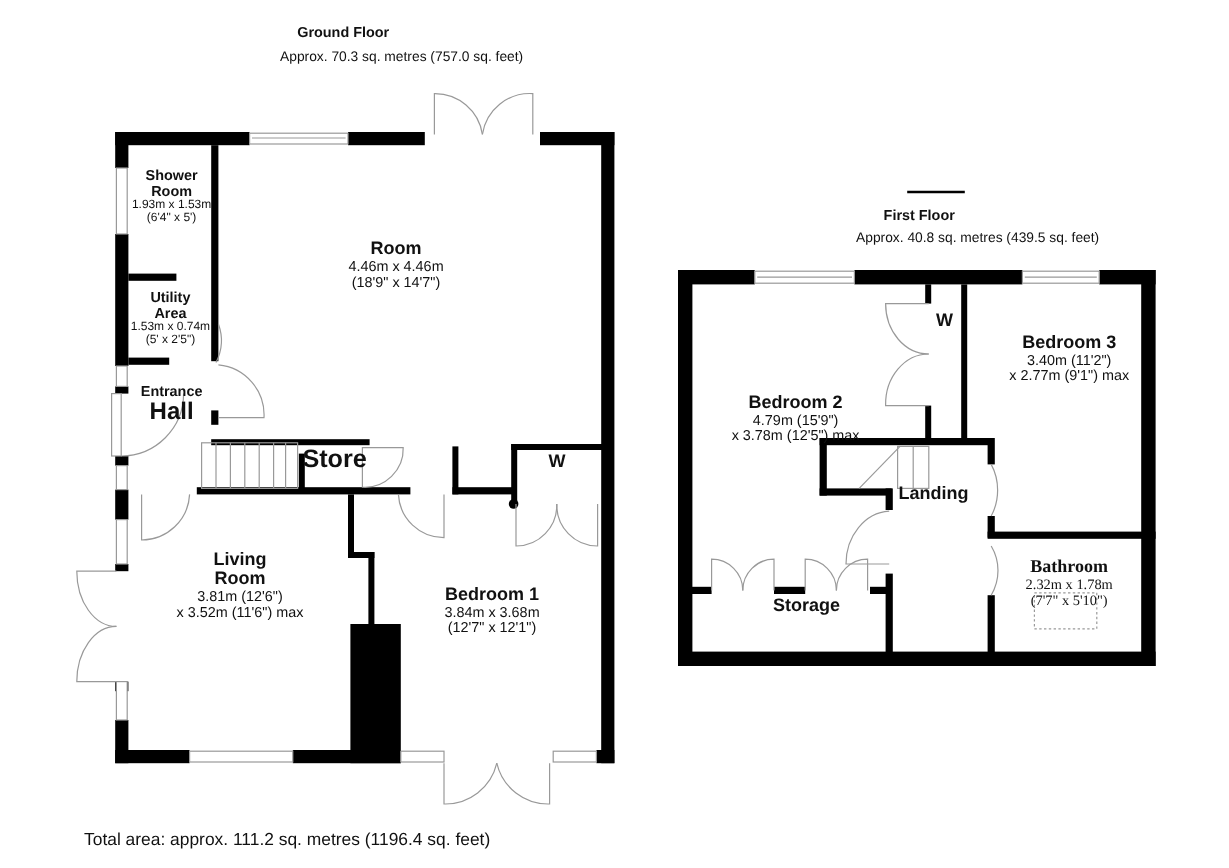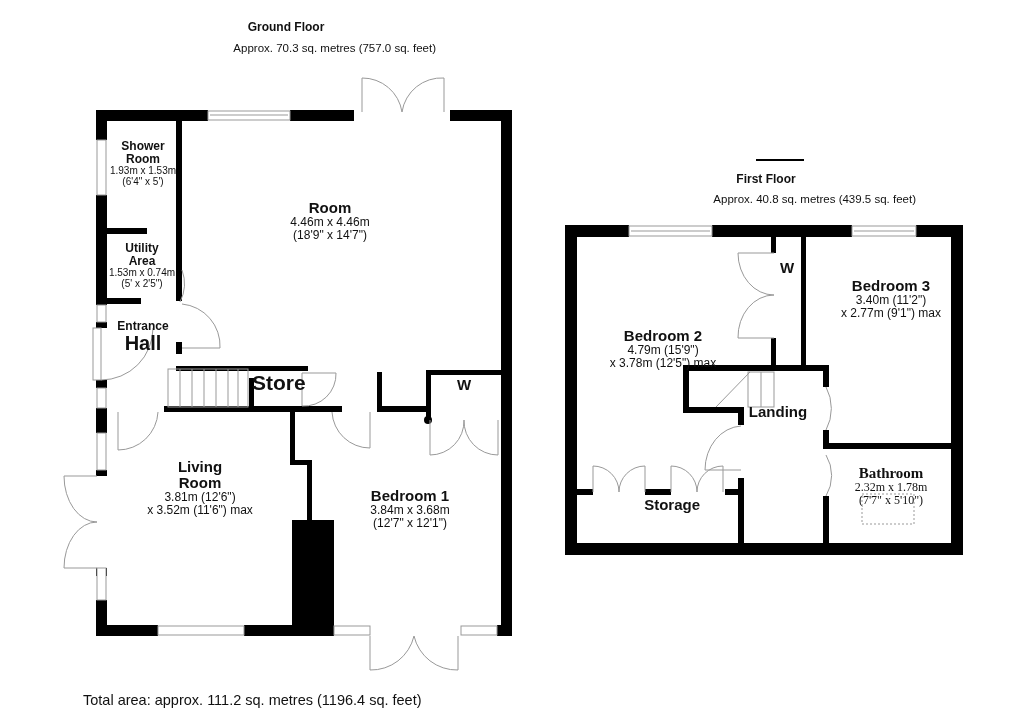--- a/index.html
+++ b/index.html
@@ -7,21 +7,21 @@
          font-family: "Liberation Sans", sans-serif; color: #111; }
   .floor-title { position: absolute; text-align: center; font-weight: bold; font-size: 12px; }
   .floor-sub { position: absolute; text-align: right; font-size: 11.5px; }
   svg { position: absolute; left: 0; top: 0; }
   .room { position: absolute; text-align: center; line-height: 1.08; }
   .room .name { font-weight: bold; font-size: 15px; display: block; }
   .room .dim { font-size: 12px; display: block; }
   .room.small .name { font-size: 12px; }
   .room.small .dim { font-size: 10px; }
   .wlabel { position: absolute; font-weight: bold; font-size: 15px; }
-  .total { position: absolute; left: 83px; top: 692px; font-size: 14.5px; }
+  .total { position: absolute; left: 70px; top: 692px; font-size: 14.5px; }
 </style>
 </head>
 <body>
 
 <div class="floor-title" style="left:186px; top:20px; width:200px;">Ground Floor</div>
 <div class="floor-sub" style="left:136px; top:42px; width:300px;">Approx. 70.3 sq. metres (757.0 sq. feet)</div>
 
 <div class="floor-title" style="left:666px; top:172px; width:200px;">First Floor</div>
 <div class="floor-sub" style="left:616px; top:193px; width:300px;">Approx. 40.8 sq. metres (439.5 sq. feet)</div>
 

